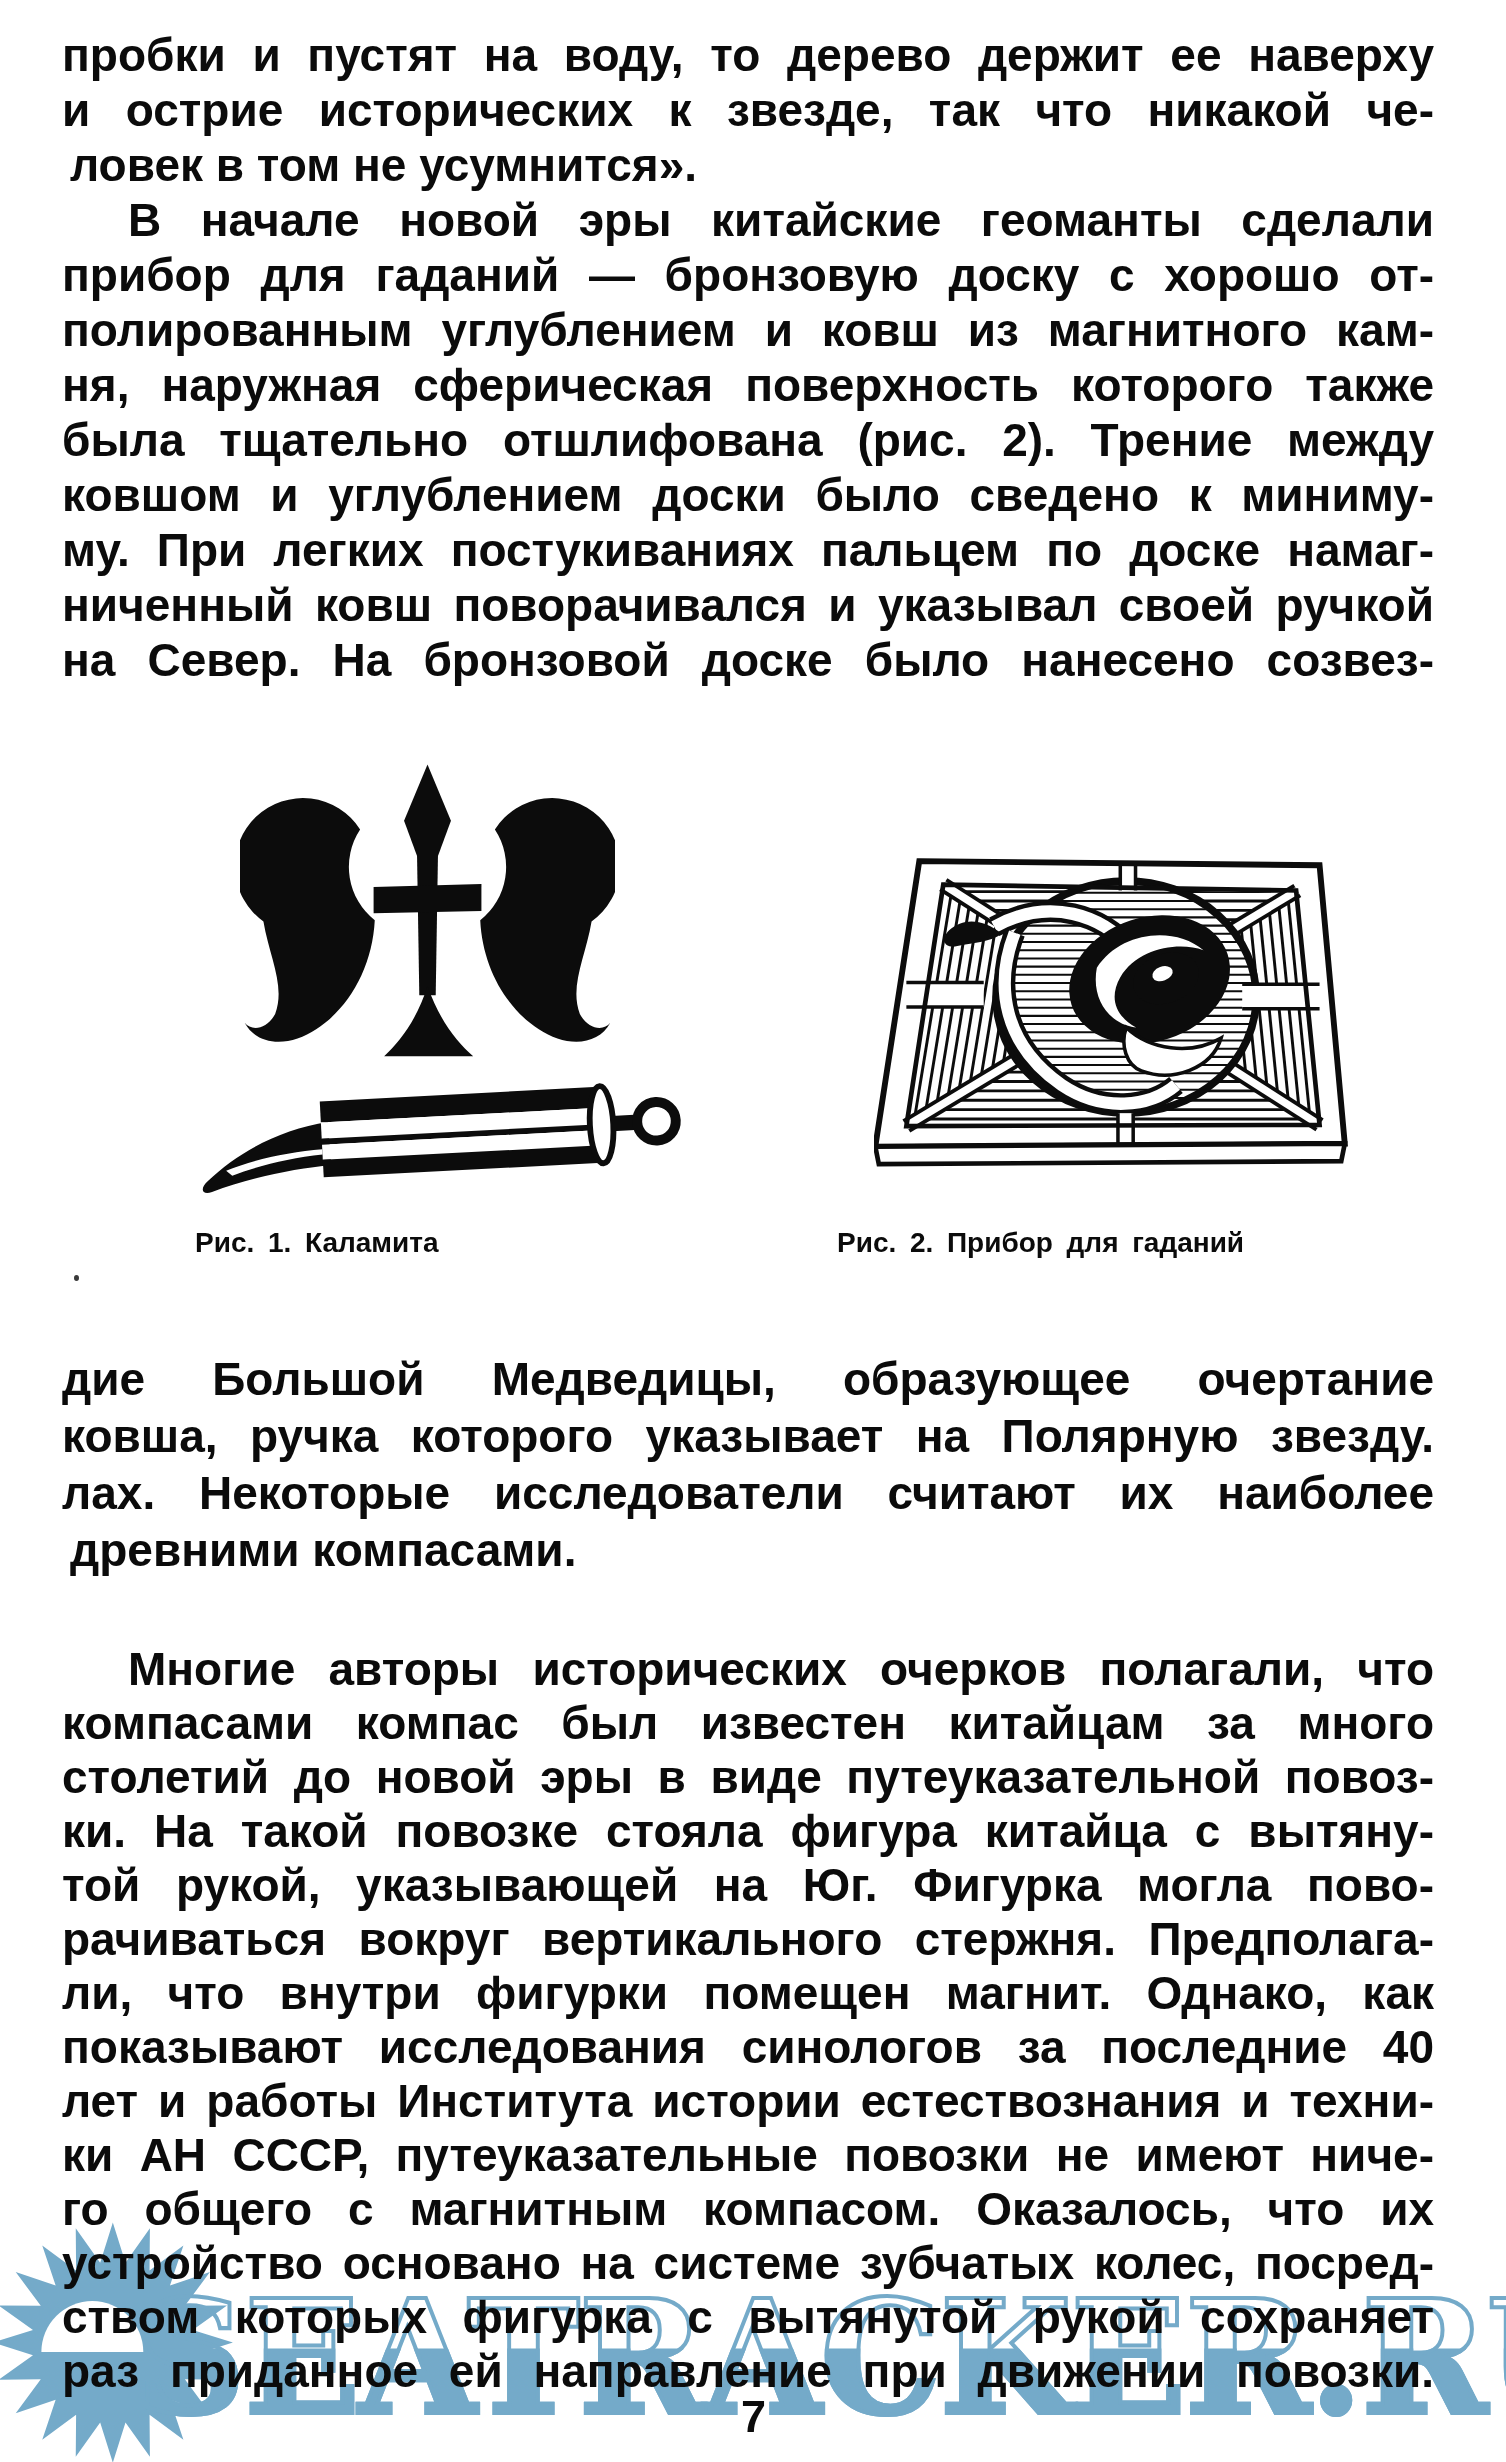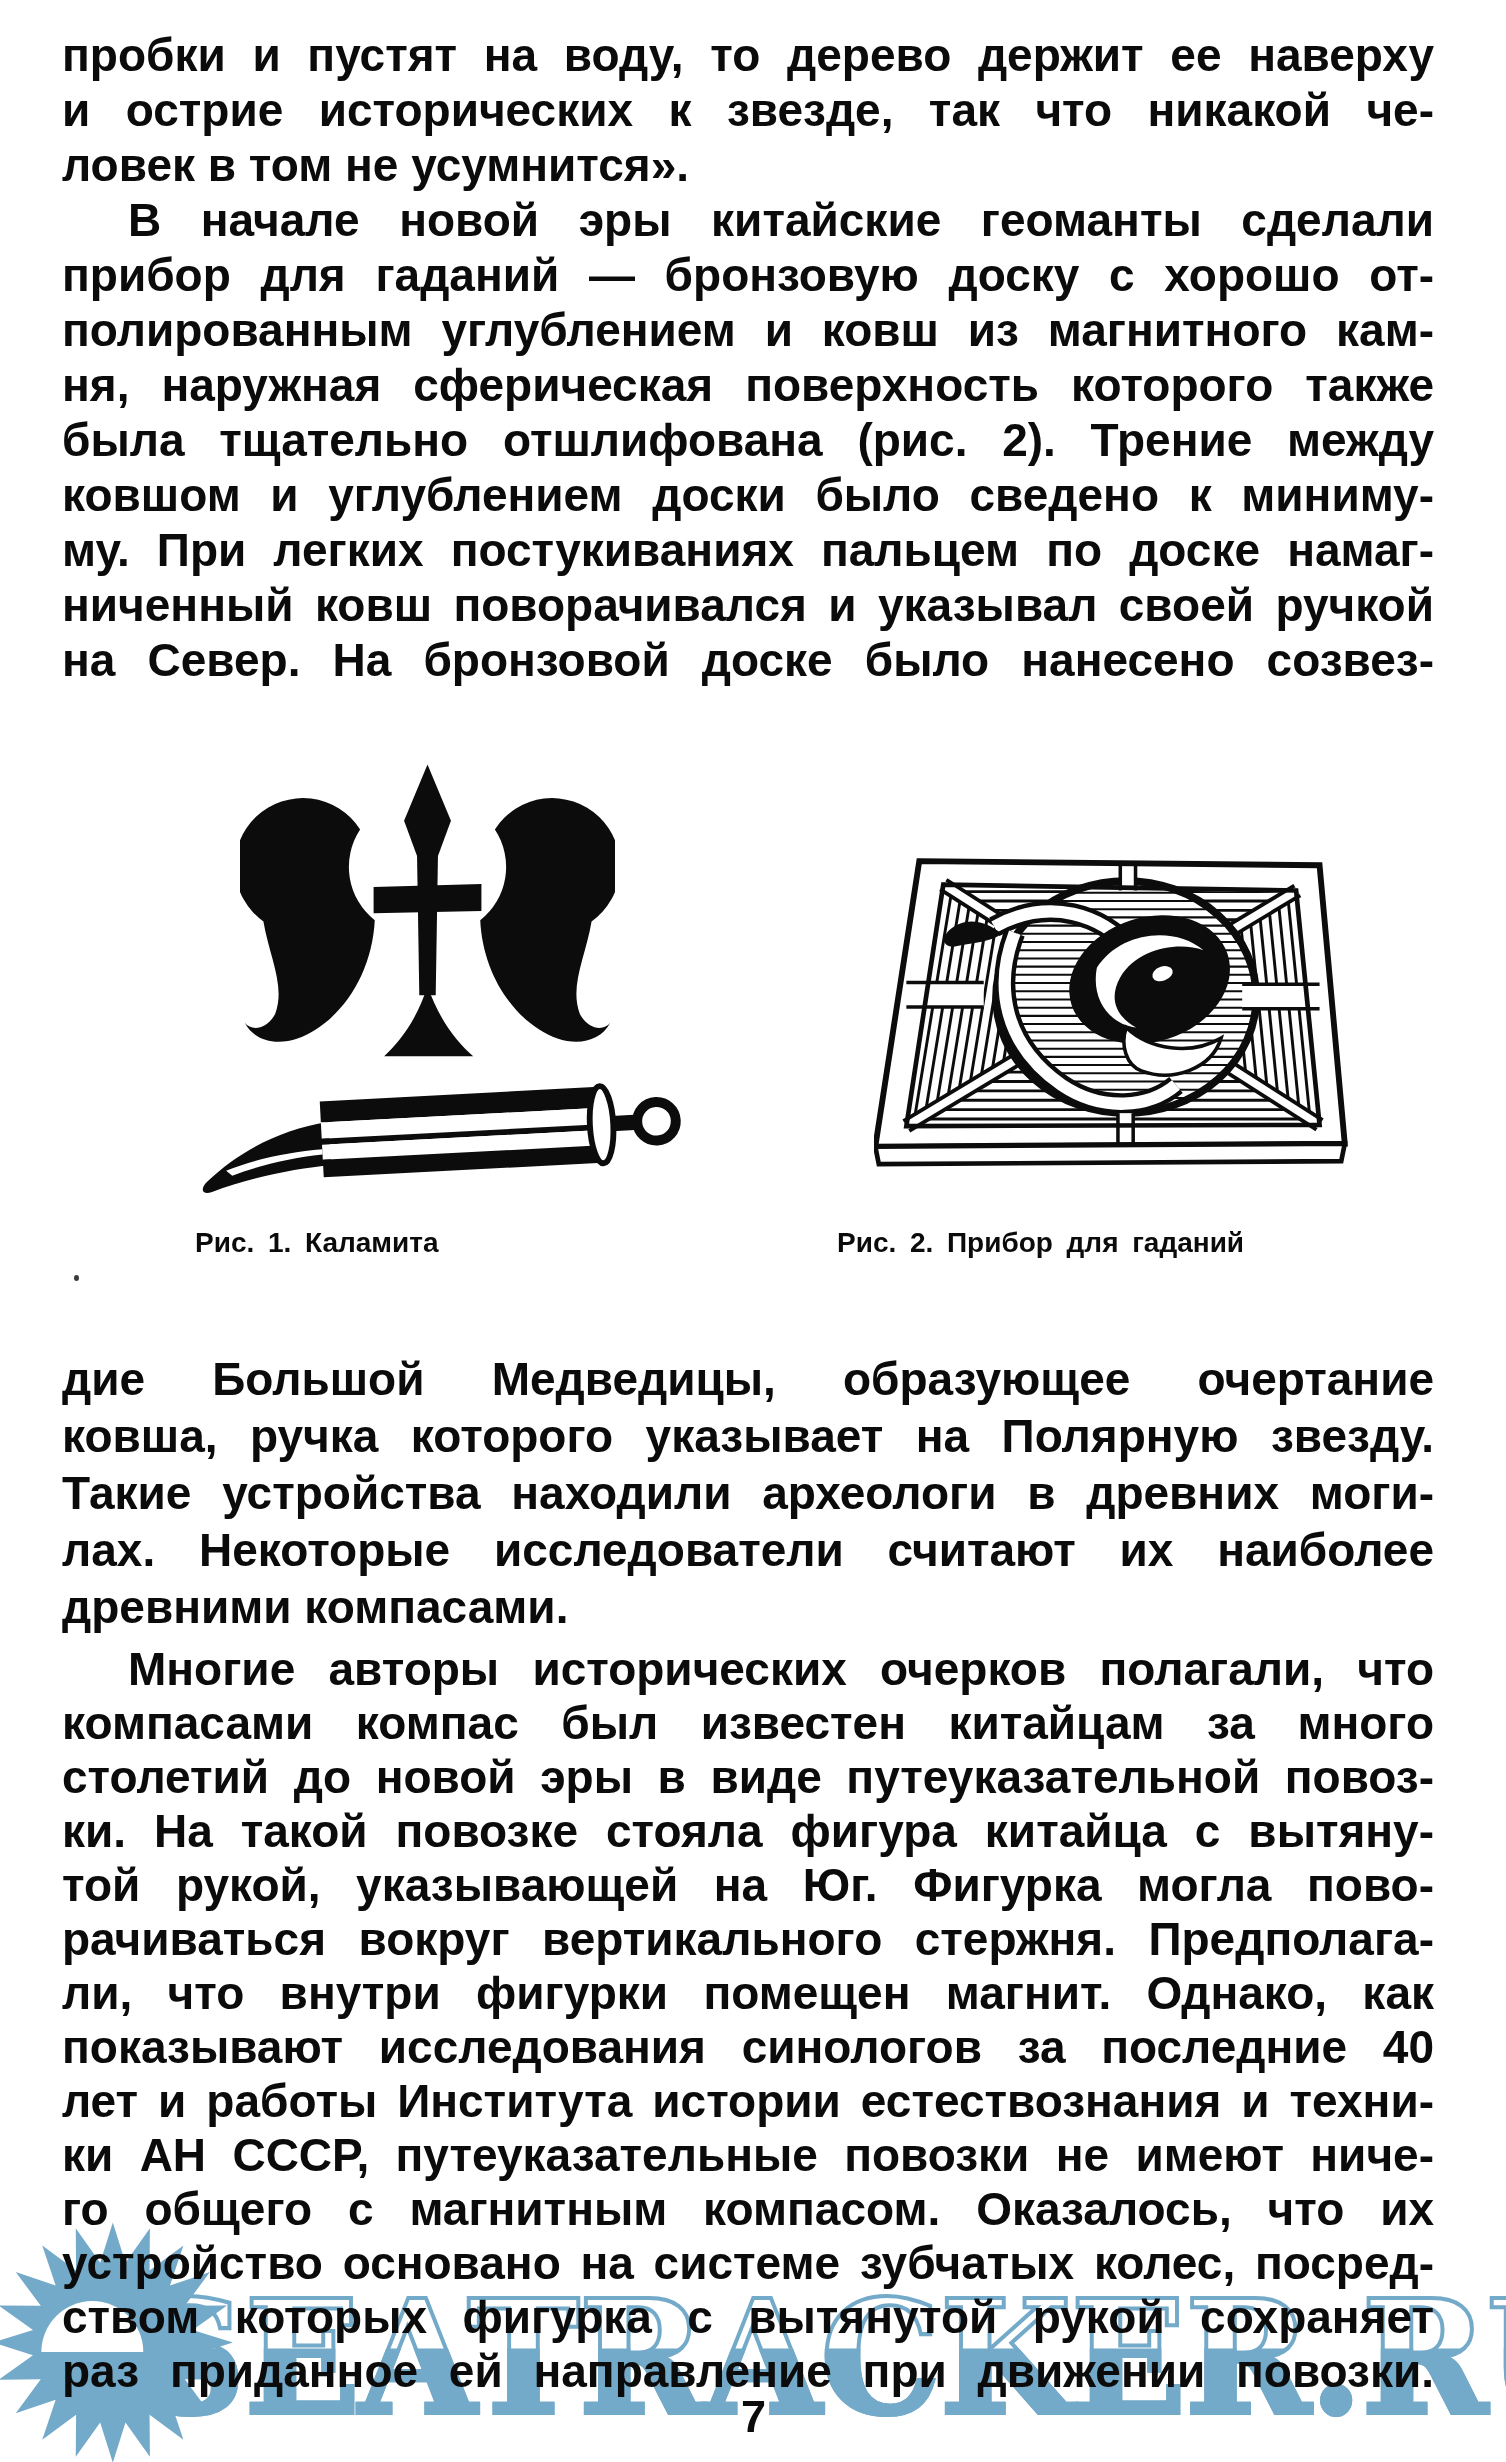--- a/index.html
+++ b/index.html
@@ -15,21 +15,21 @@
     font-size:46px; font-weight:bold; color:#0b0b0b;
   }
   .tline{
     height:55px; line-height:55px; overflow:hidden;
     text-align:justify; text-align-last:justify;
     white-space:normal;
   }
   #block2 .tline{height:57px; line-height:57px;}
   #block3 .tline{height:54px; line-height:54px;}
   .tline.ind{padding-left:66px;}
-  .tline.endl{text-align-last:left;}
+  .tline.endl{text-align-last:left;margin-left:8px;}
   
   .caption{
     position:absolute; top:1227px; font-size:28px; font-weight:bold;
     word-spacing:5.9px; white-space:nowrap; color:#0b0b0b;
   }
   #cap1{left:195px;}
   #cap2{left:837px;}
   
   .fig{position:absolute;}
   
@@ -307,21 +307,20 @@
       <polygon points="118,88 720,98 760,498 55,500" fill="none" stroke="#0c0c0c" stroke-width="8"></polygon>
       <polygon points="2,535 803,530 797,560 8,565" fill="#ffffff" stroke="#0c0c0c" stroke-width="8"></polygon>
     </svg>
 
     <div id="cap1" class="caption">Рис. 1. Каламита</div>
     <div id="cap2" class="caption">Рис. 2. Прибор для гаданий</div>
 
     <div id="block2" class="textblock" style="top:1351px;">
         <div class="tline">дие Большой Медведицы, образующее очертание</div>
         <div class="tline">ковша, ручка которого указывает на Полярную звезду.</div>
-        <div class="tline">Такие устройства находили археологи в древних моги-</div>
         <div class="tline">лах. Некоторые исследователи считают их наиболее</div>
         <div class="tline endl">древними компасами.</div>
       </div>
 
     <div id="block3" class="textblock" style="top:1642px;">
         <div class="tline ind">Многие авторы исторических очерков полагали, что</div>
         <div class="tline">компасами компас был известен китайцам за много</div>
         <div class="tline">столетий до новой эры в виде путеуказательной повоз-</div>
         <div class="tline">ки. На такой повозке стояла фигура китайца с вытяну-</div>
         <div class="tline">той рукой, указывающей на Юг. Фигурка могла пово-</div>

